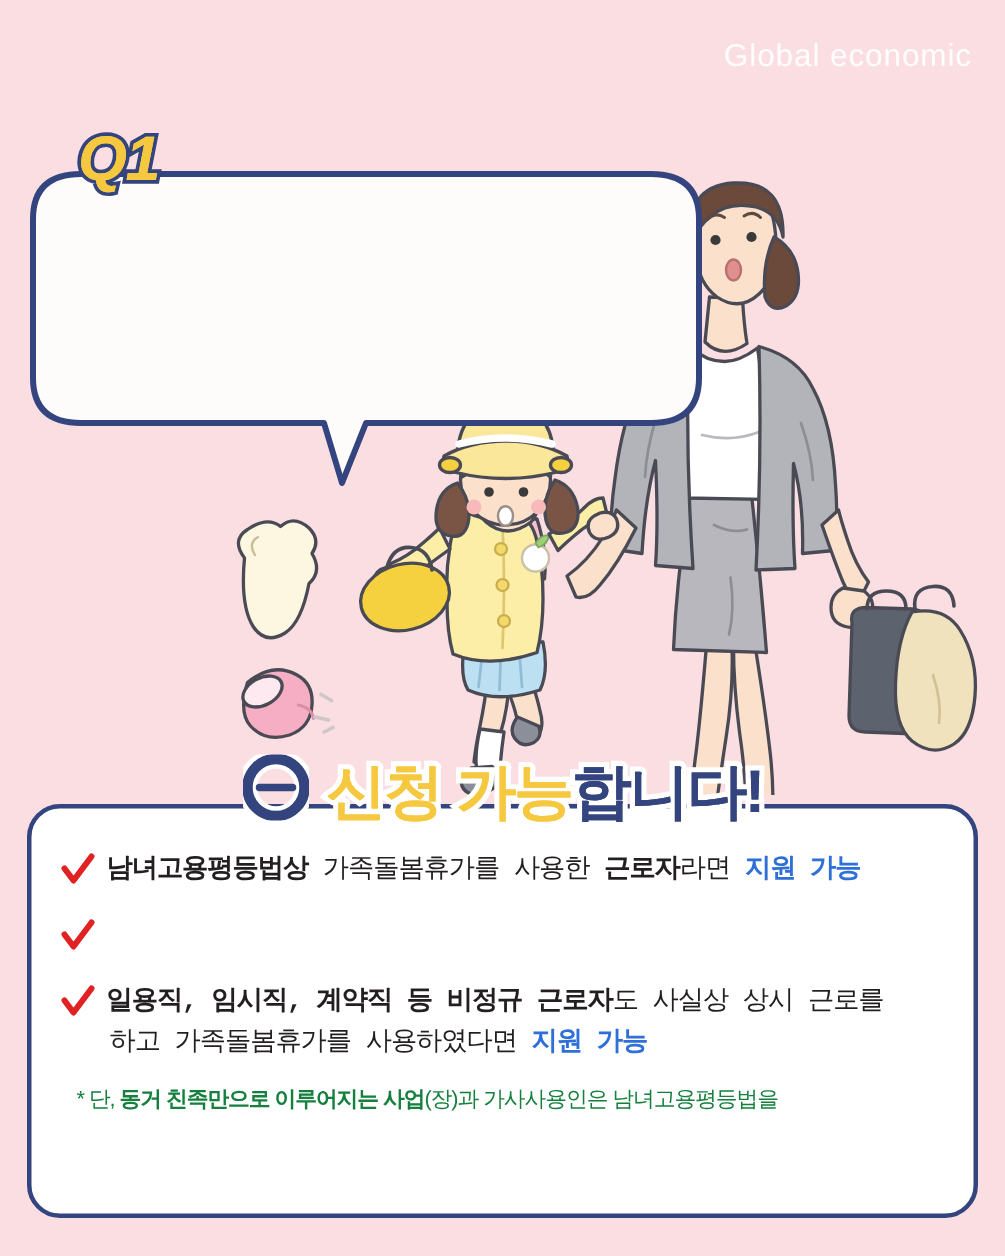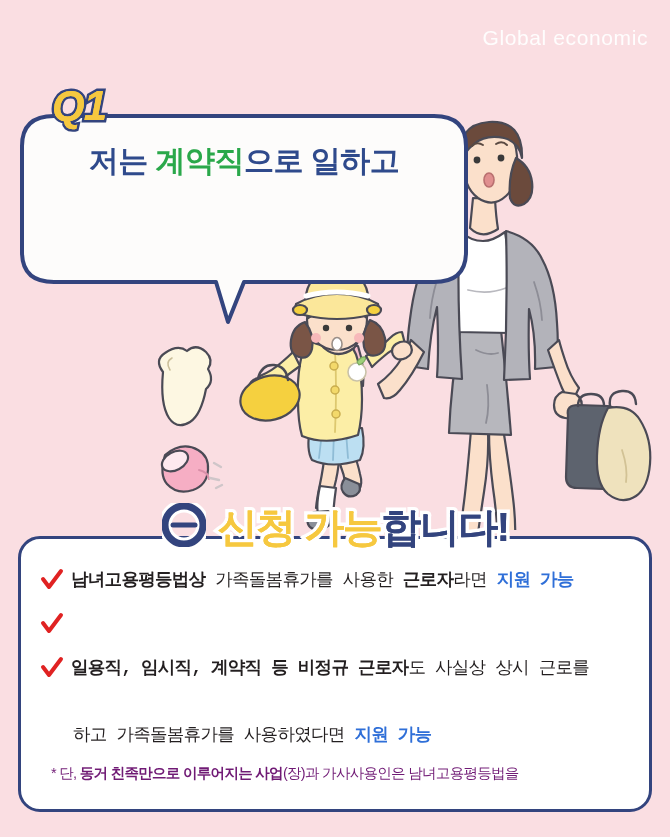--- a/index.html
+++ b/index.html
@@ -102,25 +102,25 @@
   .check {
     flex:0 0 auto; width:30px; margin-right:4px; margin-top:1px;
     text-align:center;
   }
   .btext {
     font-size:17.5px; line-height:1.55; color:#231f20;
     letter-spacing:-.7px; flex:1 1 auto;
   }
   .btext .b  { font-weight:700; }
   .btext .bl { color:#2f6fd8; font-weight:700; }
-  .btext .ln2 { display:block; padding-left:2px;margin-top:40px; }
+  .btext .ln2 { display:block; padding-left:2px; }
 
   .note {
     margin-top:4px; padding-left:14px;
-    font-size:14.5px; line-height:1.5; color:#701a75;
+    font-size:14.5px; line-height:1.5; color:#15803d;
     letter-spacing:-.7px;
   }
   .note .b { font-weight:700; }
   .note .ln2 { display:block; padding-left:10px; }
 </style>
 </head>
 <body>
 
 <div id="stage">
 
@@ -249,23 +249,20 @@
     </g>
   </svg>
 
   <div class="brand">Global economic</div>
 
   <div class="bubble-wrap">
     <svg class="bubble-svg" width="452" height="215" viewBox="0 0 452 215" xmlns="http://www.w3.org/2000/svg">
       <path d="M36 4 H416 q32 0 32 30 V140 q0 30 -32 30 H226 l-16 40 l-12 -40 H36 q-32 0 -32 -30 V34 q0 -30 32 -30 Z" fill="#fdfcfb" stroke="#33447e" stroke-width="4" stroke-linejoin="round"></path>
     </svg>
     <div class="bubble-text">
-      <span class="bubble-line">
-        <span>저는 </span><span class="hl">계약직</span><span>으로 일하고</span>
-      </span>
     </div>
   </div>
 
   <div class="q-badge">Q1</div>
   <div class="q-badge-top">Q1</div>
 
   <div class="answer-title">
     <span class="ic">
       <svg width="44" height="44" viewBox="0 0 44 44" xmlns="http://www.w3.org/2000/svg">
         <circle cx="22" cy="22" r="19" fill="none" stroke="#ffffff" stroke-width="13"></circle>

